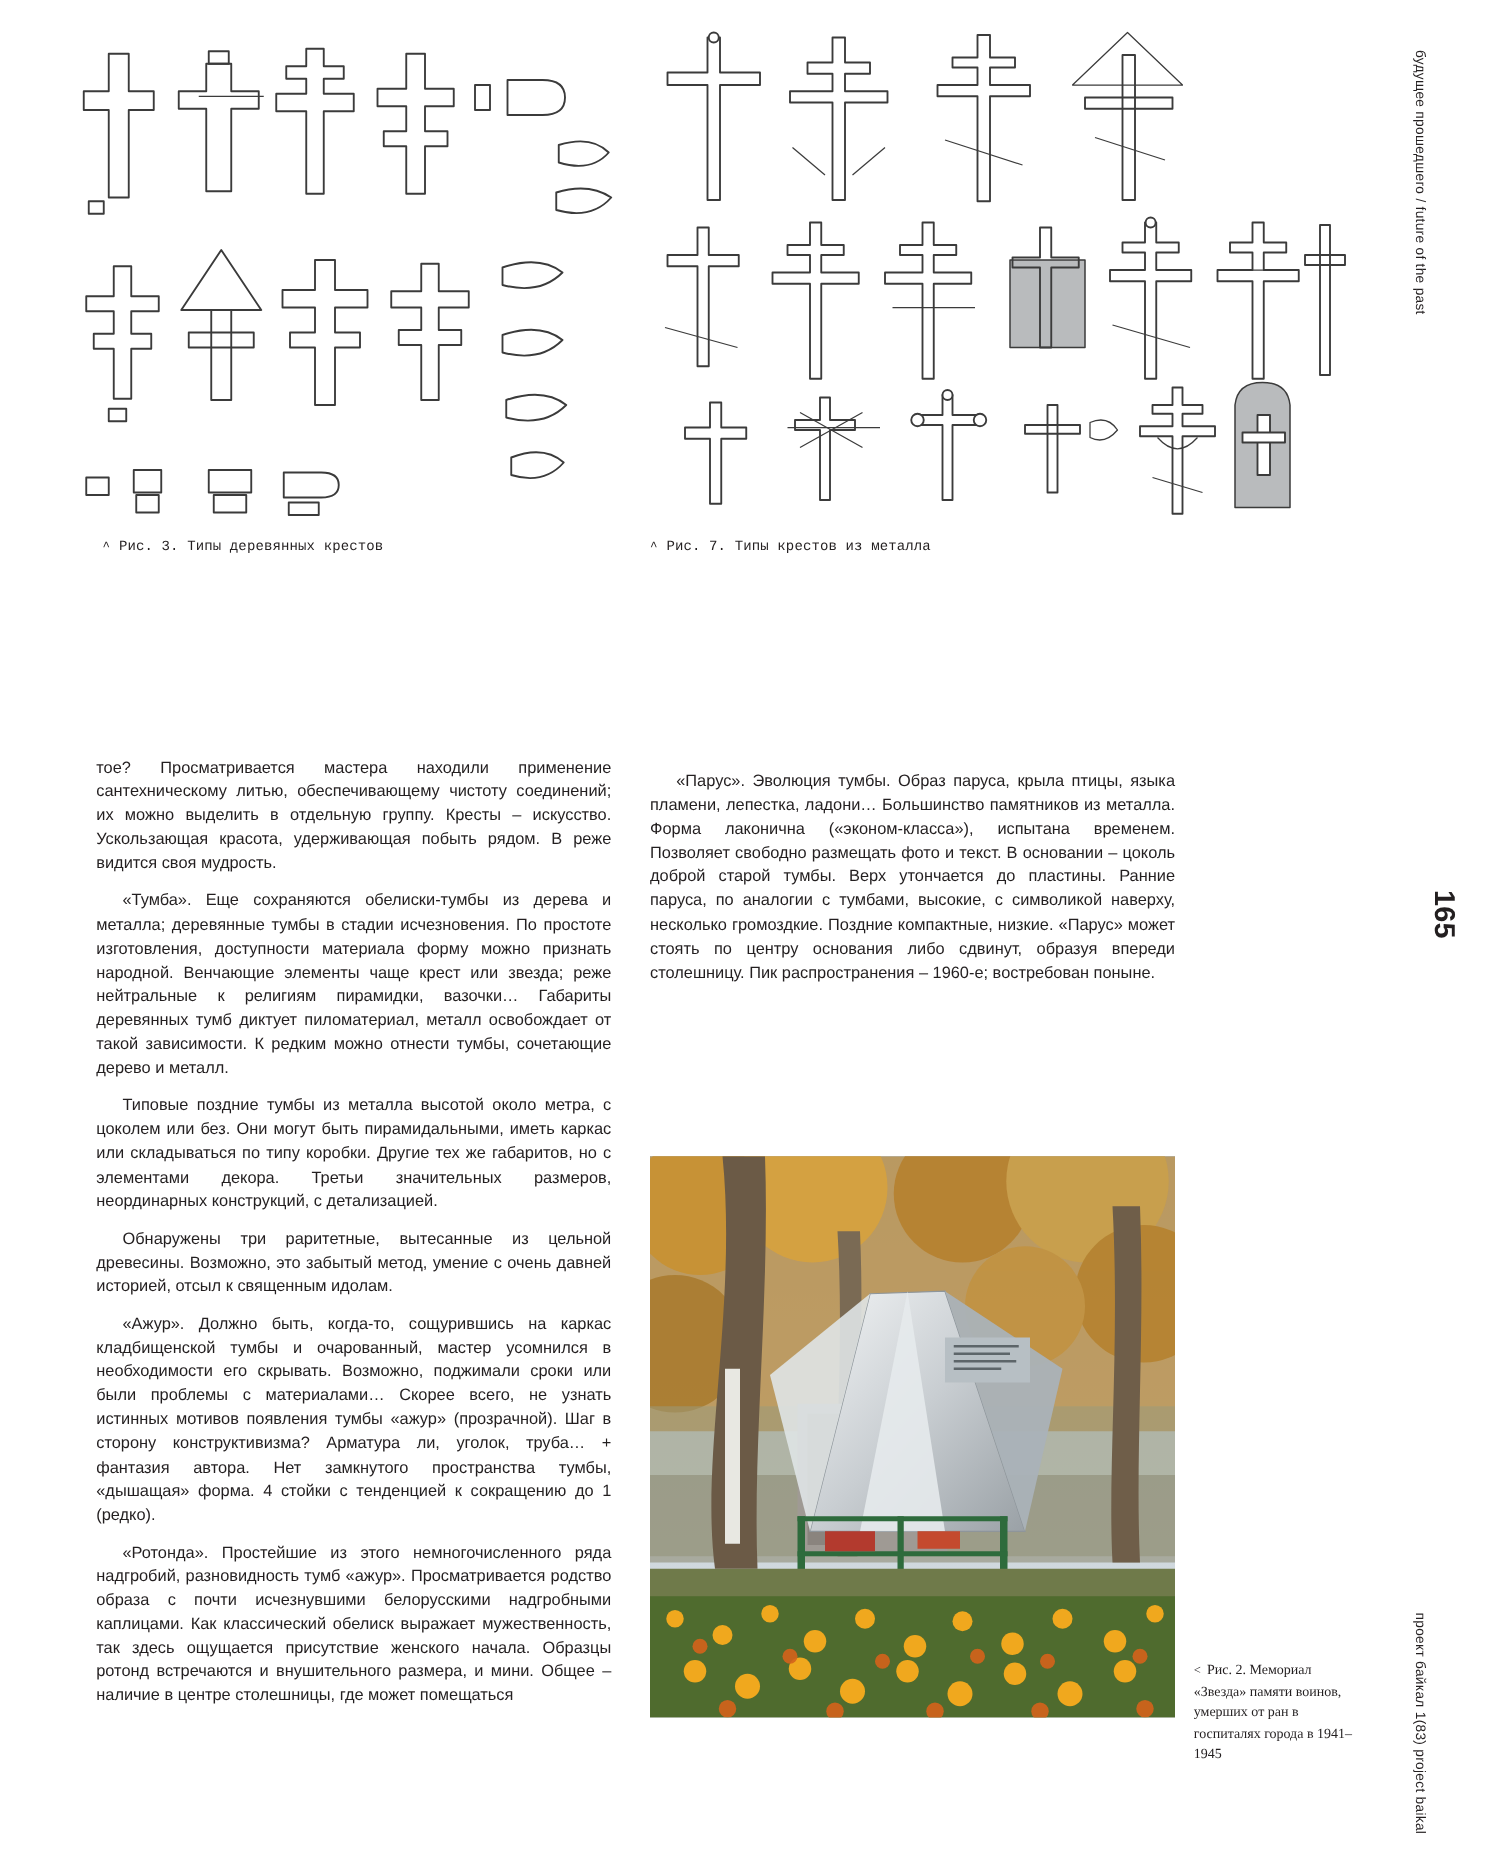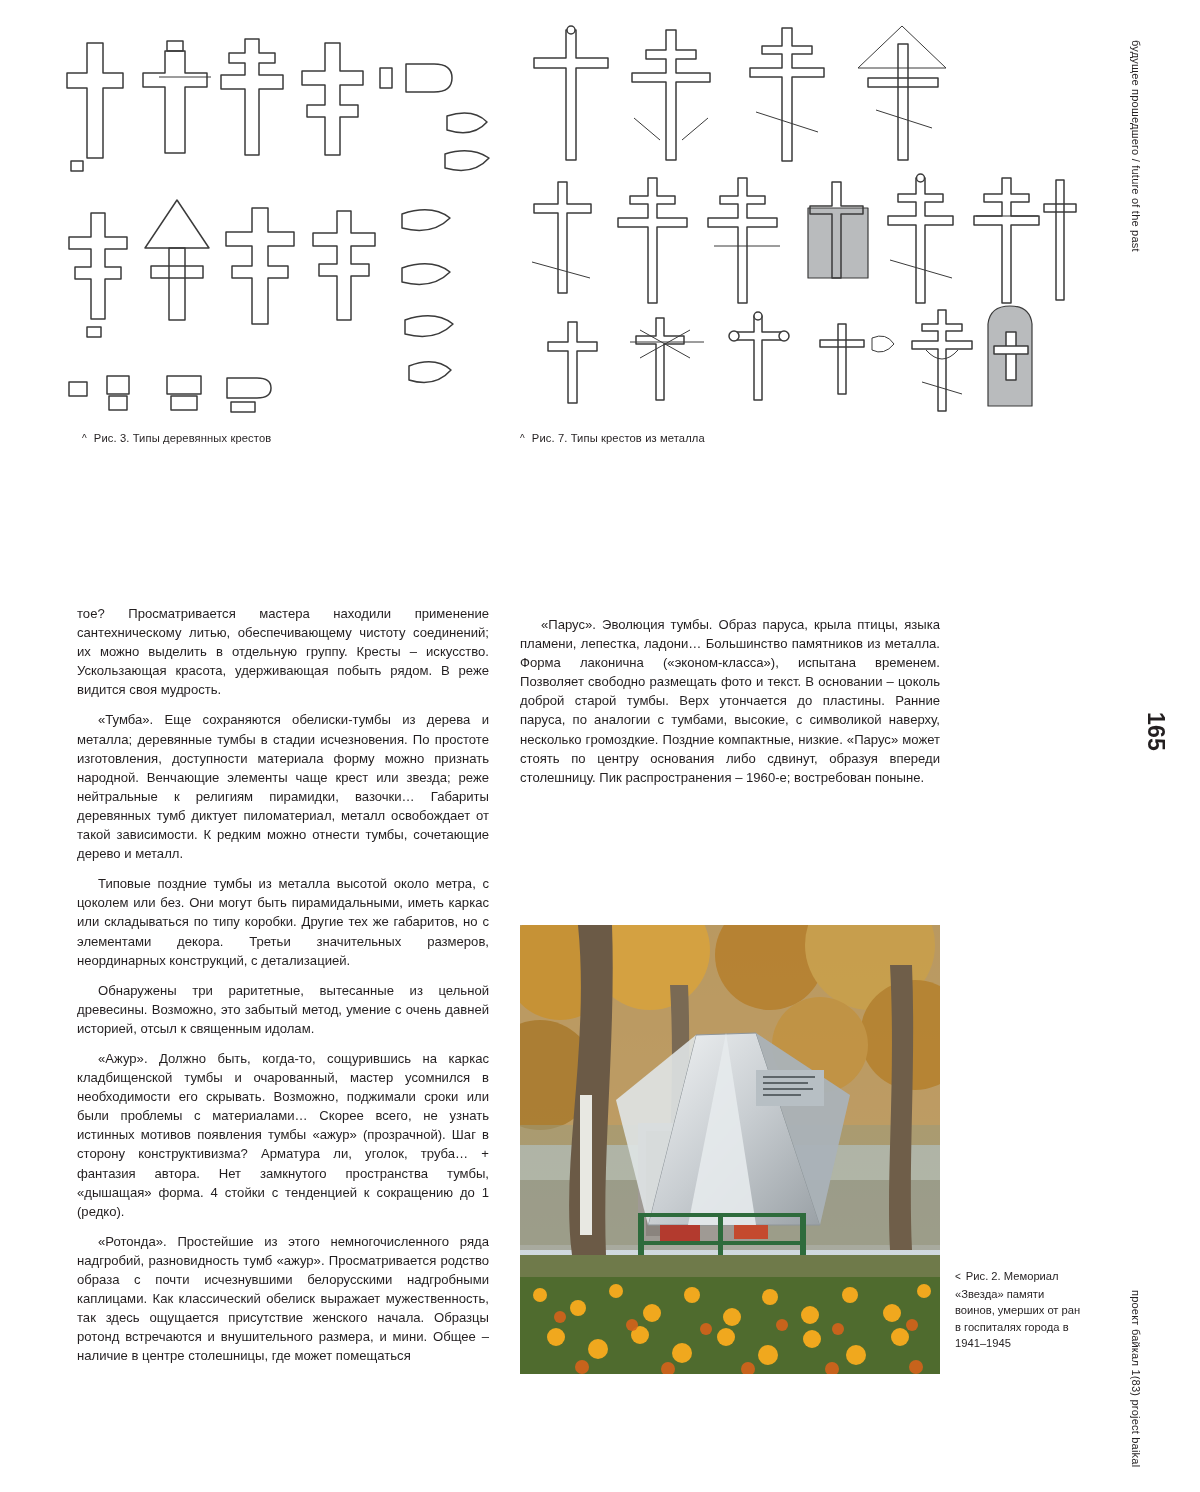--- a/index.html
+++ b/index.html
@@ -7,21 +7,21 @@
     width:1200px;height:1492px;
     background:#ffffff;
     font-family:"Liberation Sans", sans-serif;
     color:#231f20;
     position:relative;
     overflow:hidden;
   }
   .page{position:absolute;left:0;top:0;width:1200px;height:1492px;}
 
   
-  .fig-area{position:absolute;left:0;top:0;width:984px;height:470px;}
+  .fig-area{position:absolute;left:0;top:0;width:984px;height:470px;font-family:Liberation Mono, monospace;}
   .fig3{position:absolute;left:55px;top:28px;width:440px;height:390px;}
   .fig4{position:absolute;left:520px;top:18px;width:560px;height:400px;}
   .fig-cap{
     font-size:11.2px;color:#231f20;letter-spacing:.01em;
   }
   .cap3{position:absolute;left:82px;top:432px;}
   .cap4{position:absolute;left:520px;top:432px;}
   .cap-arrow{display:inline-block;margin-right:7px;font-size:10px;}
 
   
@@ -45,22 +45,22 @@
   .col p.ind{text-indent:21px;margin-top:11px;}
   b{font-weight:normal;}
 
   
   .photo{
     position:absolute;left:520px;top:925px;width:420px;height:449px;
     background:linear-gradient(#9aa7b4,#cbd3da);
     overflow:hidden;
   }
   .photo-cap{
-    position:absolute;left:955px;top:1268px;width:130px;
-    font-size:11.2px;line-height:16.5px;color:#231f20;
+    position:absolute;left:955px;top:1328px;width:130px;
+    font-size:11.2px;line-height:16.5px;color:#231f20;font-family:Liberation Serif, serif;
   }
   .photo-cap .cap-arrow{margin-right:5px;}
 
   
   .rm-top{
     position:absolute;left:1142px;top:40px;width:300px;
     transform-origin:0 0;transform:rotate(90deg);
     font-size:11px;color:#231f20;letter-spacing:.02em;white-space:nowrap;
   }
   .rm-bottom{

